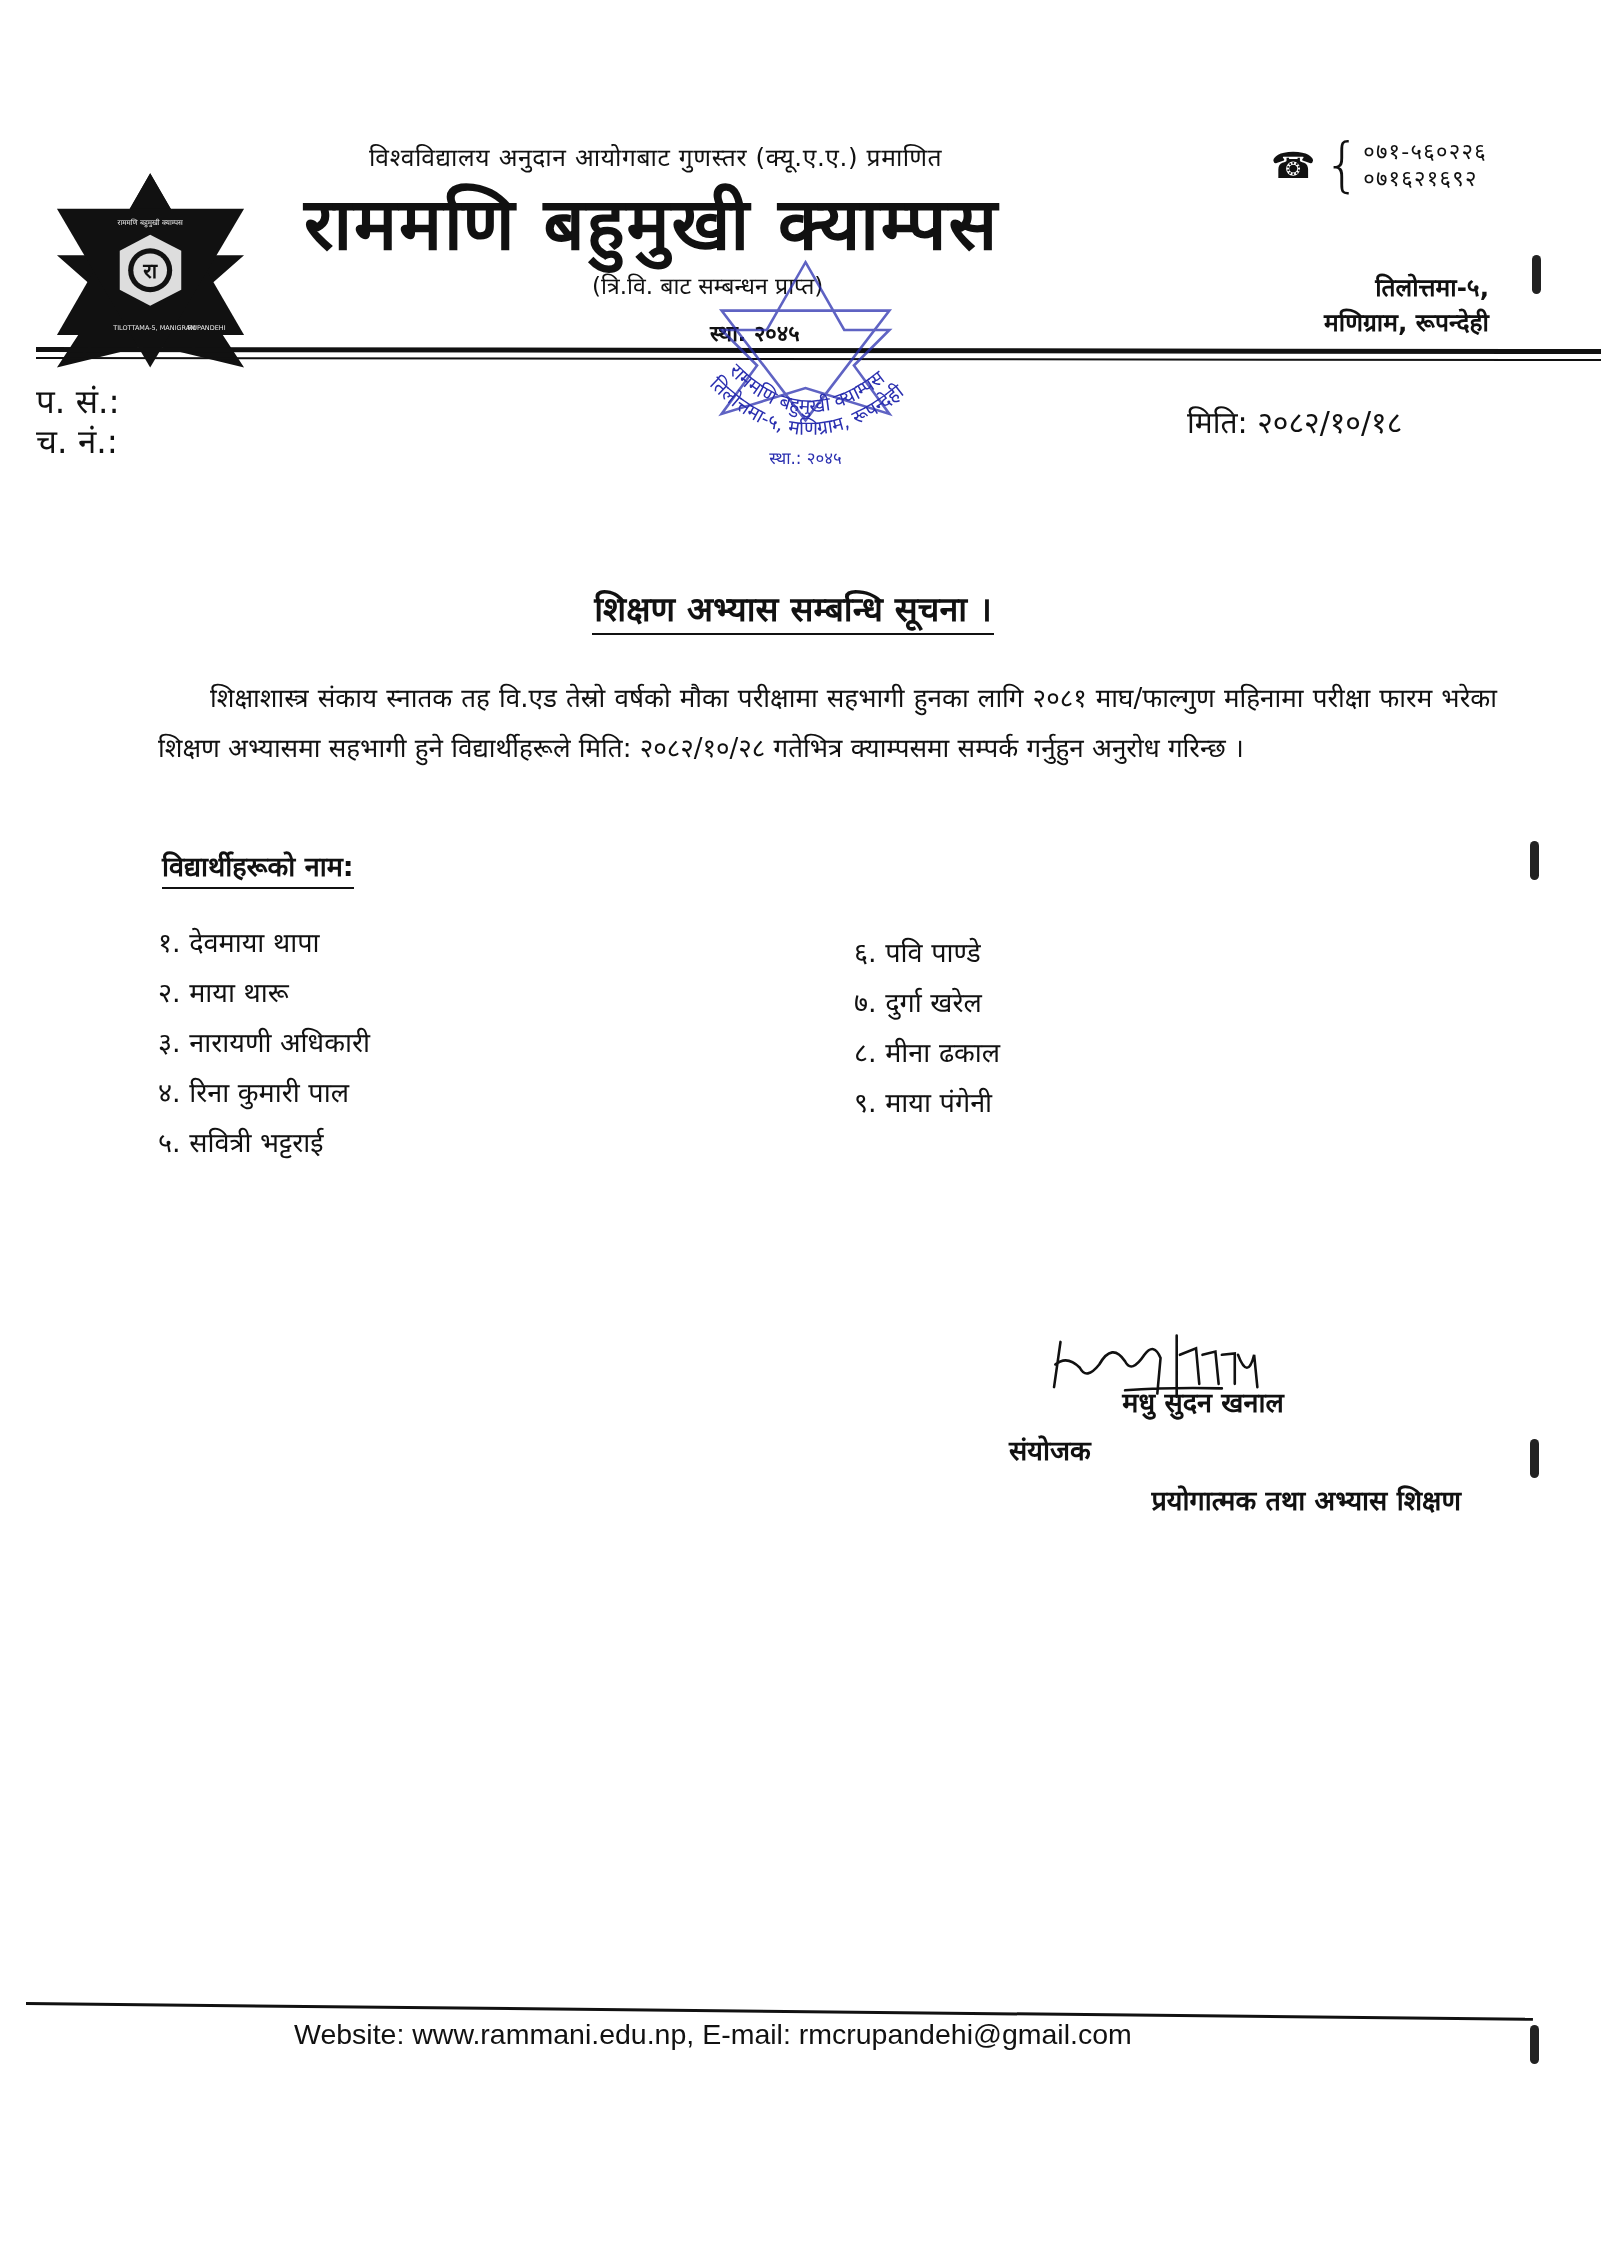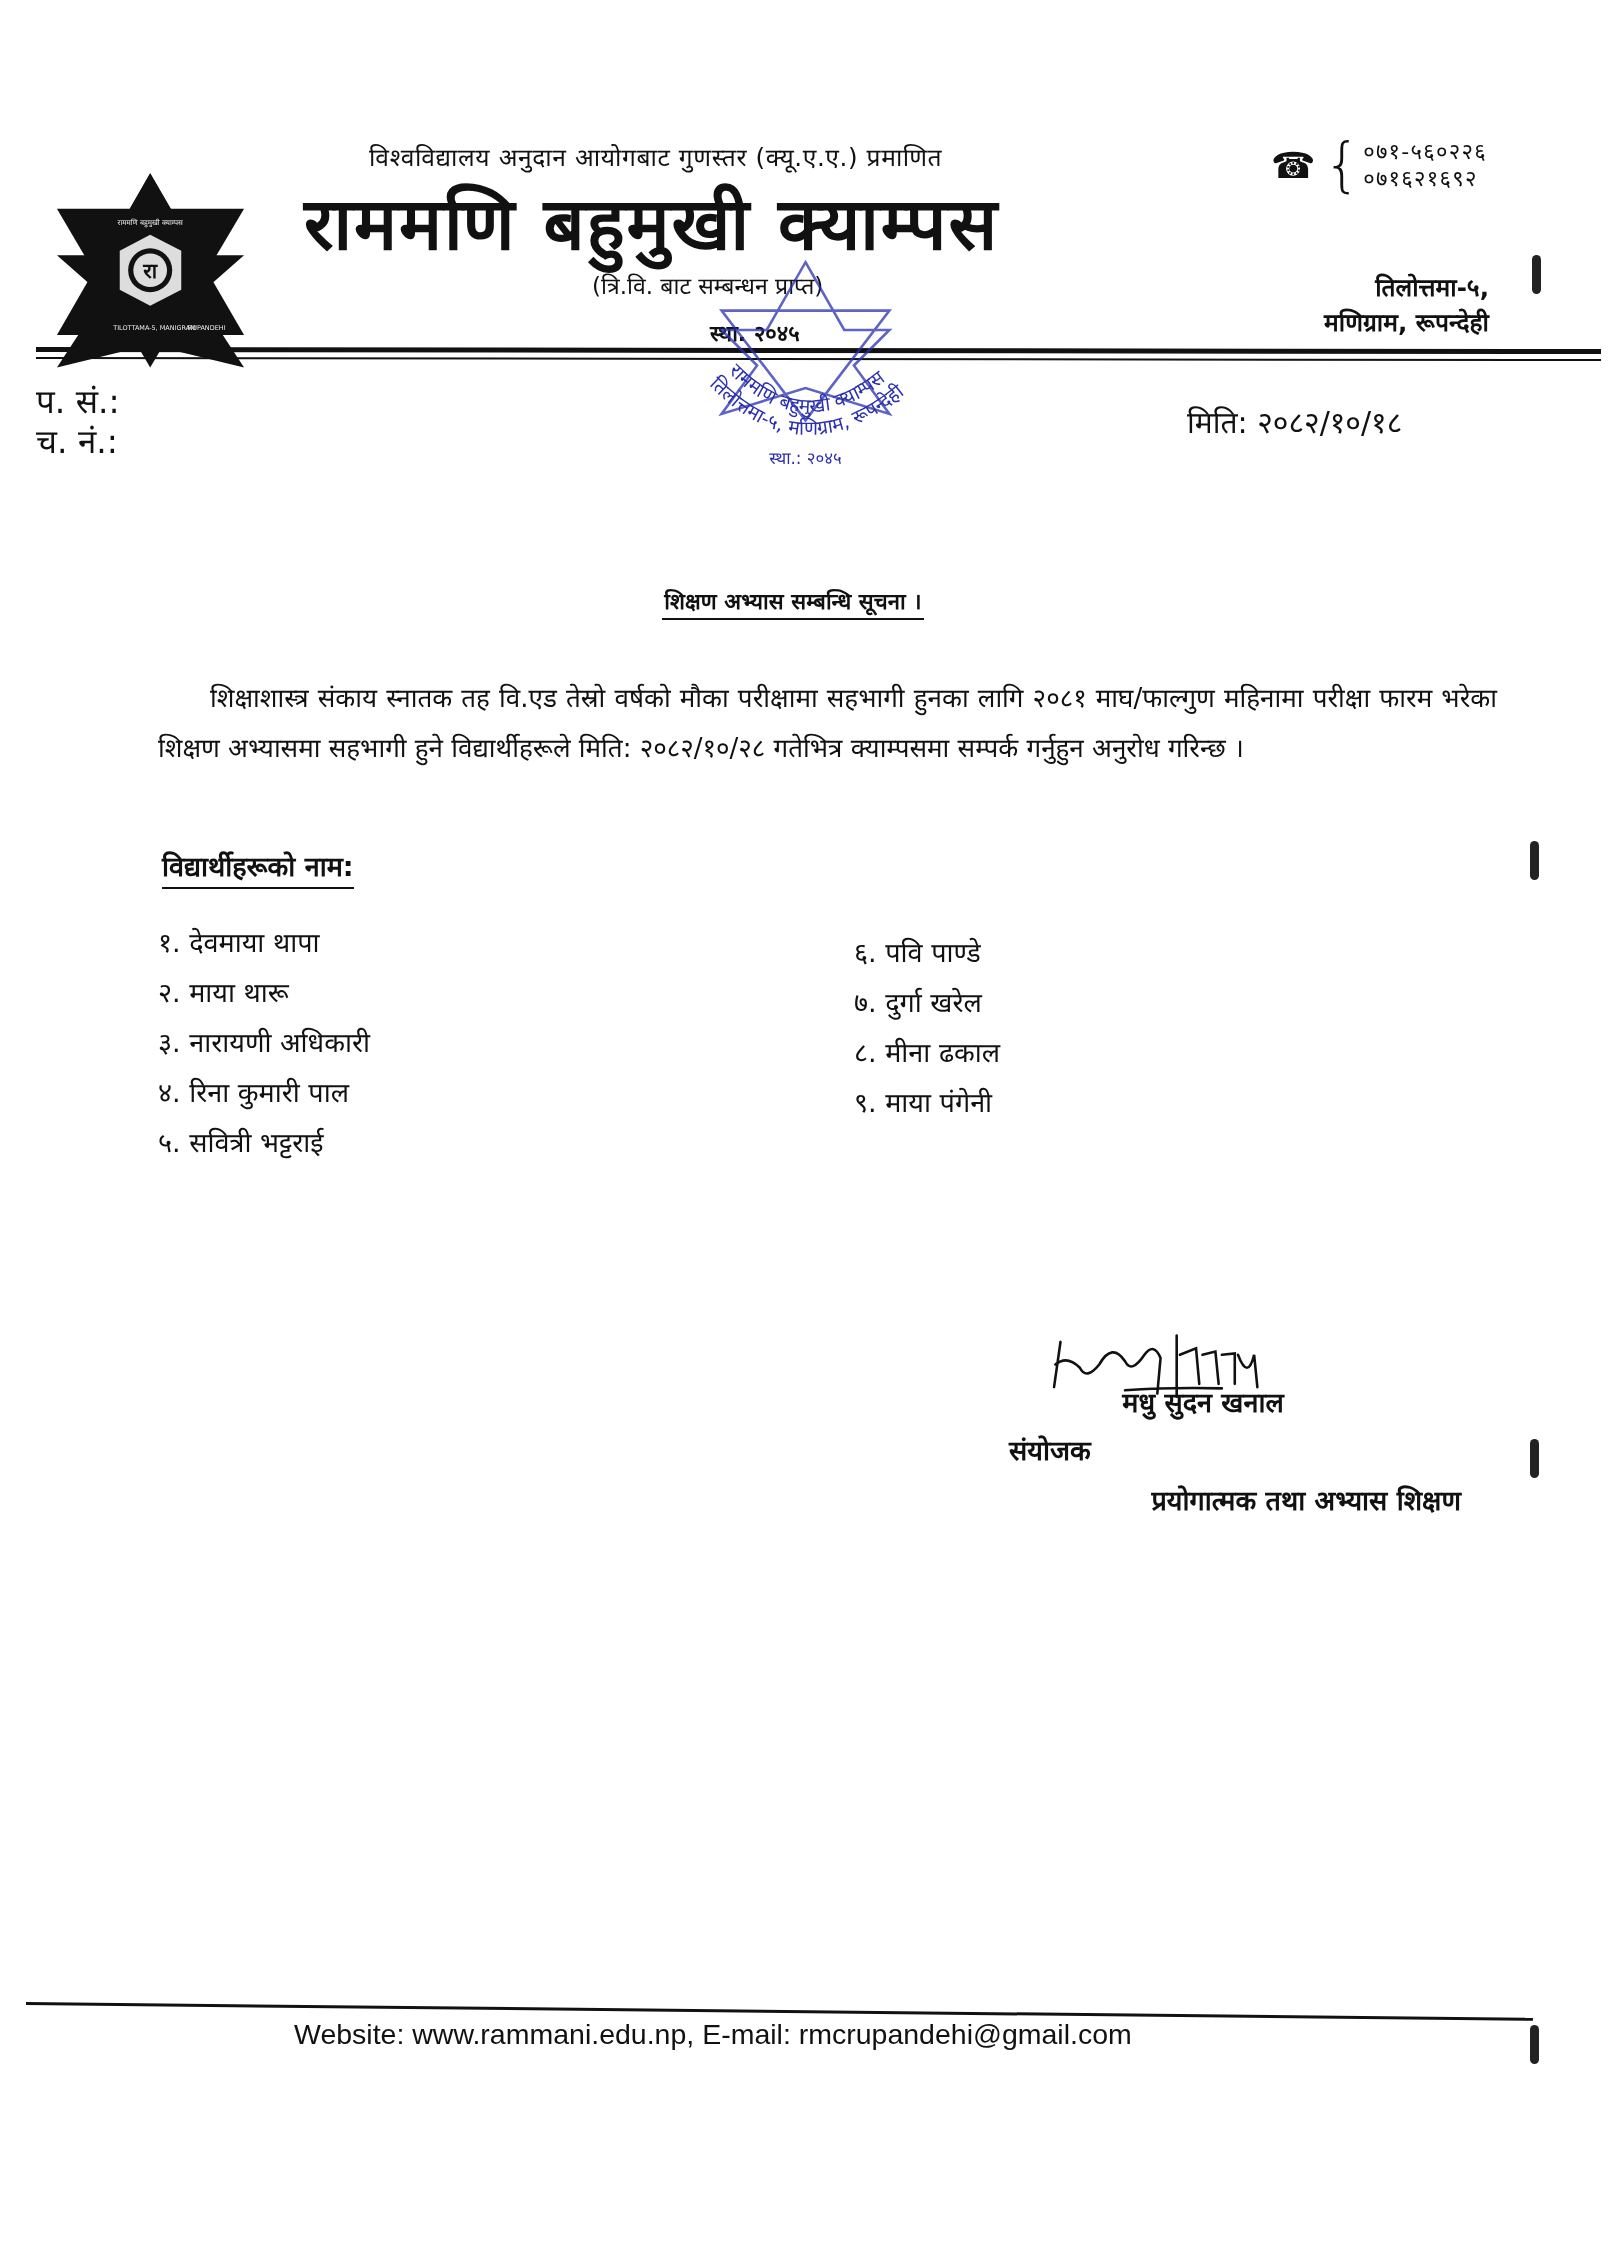--- a/index.html
+++ b/index.html
@@ -14,21 +14,21 @@
   .phone-block { left:1271px; top:136px; display:flex; align-items:center; }
   .phone-icon { font-size:36px; margin-right:7.8px; }
   .brace { font-size:58px; line-height:1; margin-right:2.6px; font-weight:300; }
   .phones { font-size:22px; line-height:27px; letter-spacing:1.3px; }
   .address { right:133px; top:270px; text-align:right; font-size:24.6px; line-height:35px; font-weight:bold; }
   .rule1 { left:36px; top:348px; width:1565px; height:4.5px; background:#111; transform:rotate(0.08deg); }
   .rule2 { left:36px; top:358px; width:1565px; height:1.9px; background:#111; transform:rotate(0.08deg); }
   .refs { left:36px; top:382px; font-size:33px; line-height:40px; }
   .date { left:1187px; top:401px; font-size:30px; }
   .stamp { left:673px; top:259px; width:265px; height:213px; }
-  .notice-title { left:0; width:1586px; top:585px; text-align:center; font-size:22px; font-weight:bold; }
+  .notice-title { left:0; width:1586px; top:585px; text-align:center; font-size:34px; font-weight:bold; }
   .notice-title span { border-bottom:2.6px solid #111; padding:0 2.6px 3.9px; }
   .body-text { left:158px; top:673px; width:1339px; font-size:26px; line-height:50px; text-align:justify; text-indent:52px; }
   .students-heading { left:162px; top:847px; font-size:27px; font-weight:bold; border-bottom:2.6px solid #111; padding-bottom:2.6px; }
   .list-left { left:158px; top:918px; font-size:27px; line-height:50px; }
   .list-right { left:854px; top:928px; font-size:27px; line-height:50px; }
   .list-item { white-space:nowrap; }
   .signature { left:1041px; top:1329px; width:323px; height:71px; }
   .sig-name { left:1009px; top:1383px; width:388px; text-align:center; font-size:27px; font-weight:bold; }
   .sig-role { left:1009px; top:1431px; width:388px; text-align:left; font-size:27px; font-weight:bold; }
   .sig-dept { left:944px; top:1481px; width:517px; text-align:right; font-size:27px; font-weight:bold; }

